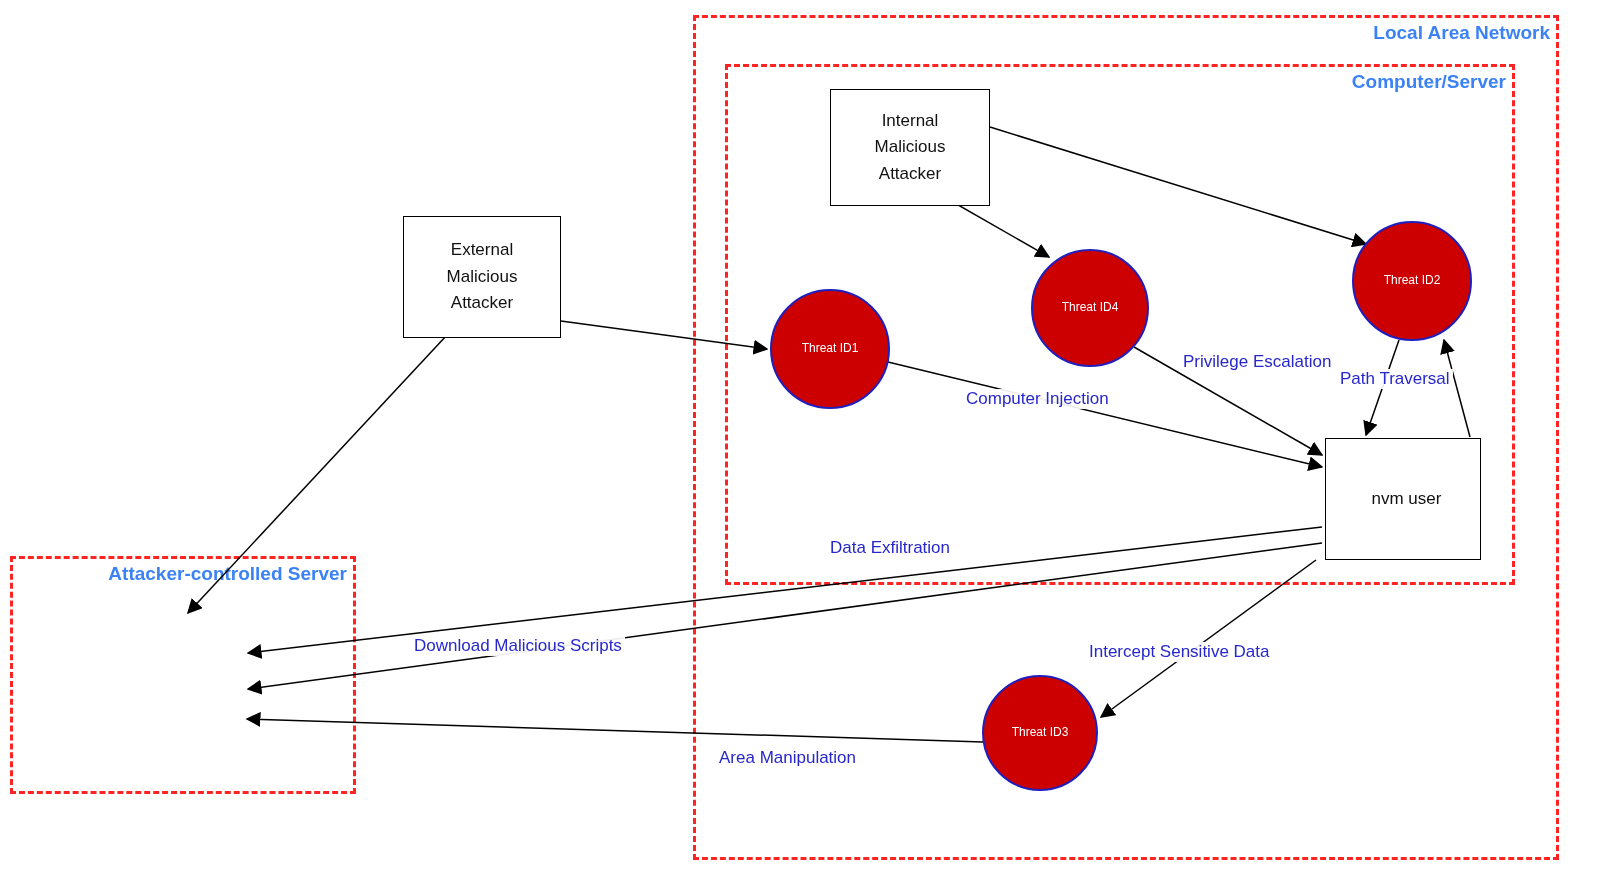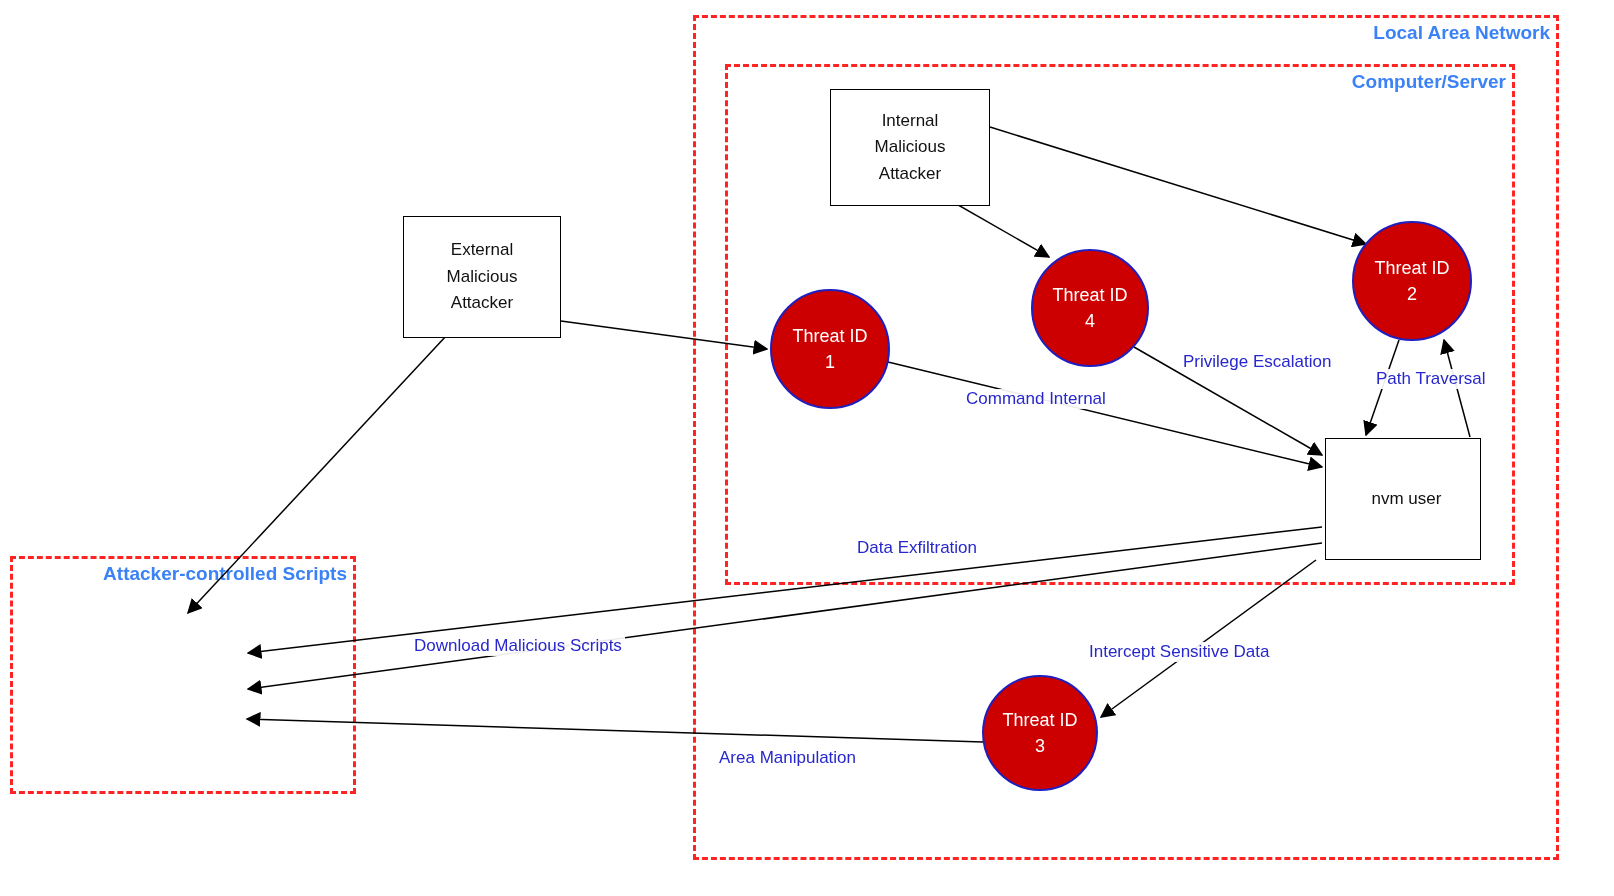--- a/index.html
+++ b/index.html
@@ -53,65 +53,65 @@
   #n-nvm      { left: 1325px; top: 438px; width: 156px; height: 122px; padding-left: 7px; }
   #n-services { left: 125px;  top: 616px; width: 119px; height: 117px; }
 
   .threat {
     position: absolute;
     border-radius: 50%;
     background: #cc0000;
     border: 2px solid #1f1fbf;
     box-sizing: border-box;
     display: flex;
-    flex-direction: column;
+    flex-direction: row;
     align-items: center;
     justify-content: center;
     color: #ffffff;
-    font-size: 18px;
+    font-size: 12px;
     line-height: 1.45;
     text-align: center;
     z-index: 3;
   }
   #t1 { left: 770px;  top: 289px; width: 120px; height: 120px; }
   #t2 { left: 1352px; top: 221px; width: 120px; height: 120px; }
   #t3 { left: 982px;  top: 675px; width: 116px; height: 116px; }
   #t4 { left: 1031px; top: 249px; width: 118px; height: 118px; }
 
   .edge-label {
     position: absolute;
     color: #2727cd;
     font-size: 17px;
     white-space: nowrap;
     background: rgba(255,255,255,0.92);
     padding: 0 3px;
     z-index: 4;
   }
   #el-nvm-commands   { left: 926px;  top: 209px; }
   #el-priv-esc       { left: 1132px; top: 352px; margin-left: 48px; }
-  #el-path-traversal { left: 1337px; top: 369px; margin-left: 36px; }
+  #el-path-traversal { left: 1337px; top: 369px; }
   #el-cmd-injection  { left: 963px;  top: 389px; }
-  #el-data-exfil     { left: 854px;  top: 538px; }
+  #el-data-exfil     { left: 827px;  top: 538px; }
   #el-download       { left: 411px;  top: 636px; }
   #el-intercept      { left: 1086px; top: 642px; }
   #el-data-manip     { left: 716px;  top: 748px; }
 </style>
 </head>
 <body>
 
 <div class="canvas">
 
   <div class="boundary" id="b-lan">
     <span class="boundary-label">Local Area Network</span>
   </div>
   <div class="boundary" id="b-cs">
     <span class="boundary-label">Computer/Server</span>
   </div>
   <div class="boundary" id="b-as">
-    <span class="boundary-label">Attacker-controlled Scripts</span>
+    <span class="boundary-label">Attacker-controlled Server</span>
   </div>
 
   <svg class="edges" width="1614" height="896" aria-hidden="true">
     <defs>
       <marker id="arrow" markerWidth="10" markerHeight="10" refX="9" refY="5" orient="auto">
         <path d="M0,0 L10,5 L0,10 z" fill="#000000"></path>
       </marker>
     </defs>
     <line x1="932" y1="190" x2="1049" y2="257" marker-end="url(#arrow)"></line>
     <line x1="990" y1="127" x2="1366" y2="244" marker-end="url(#arrow)"></line>
@@ -153,19 +153,19 @@
     <div>Threat ID</div>
     <div>3</div>
   </div>
   <div class="threat" id="t4">
     <div>Threat ID</div>
     <div>4</div>
   </div>
 
   <div class="edge-label" id="el-priv-esc">Privilege Escalation</div>
   <div class="edge-label" id="el-path-traversal">Path Traversal</div>
-  <div class="edge-label" id="el-cmd-injection">Command Internal</div>
+  <div class="edge-label" id="el-cmd-injection">Computer Injection</div>
   <div class="edge-label" id="el-data-exfil">Data Exfiltration</div>
   <div class="edge-label" id="el-download">Download Malicious Scripts</div>
   <div class="edge-label" id="el-intercept">Intercept Sensitive Data</div>
   <div class="edge-label" id="el-data-manip">Area Manipulation</div>
 
 </div>
 
 </body></html>

